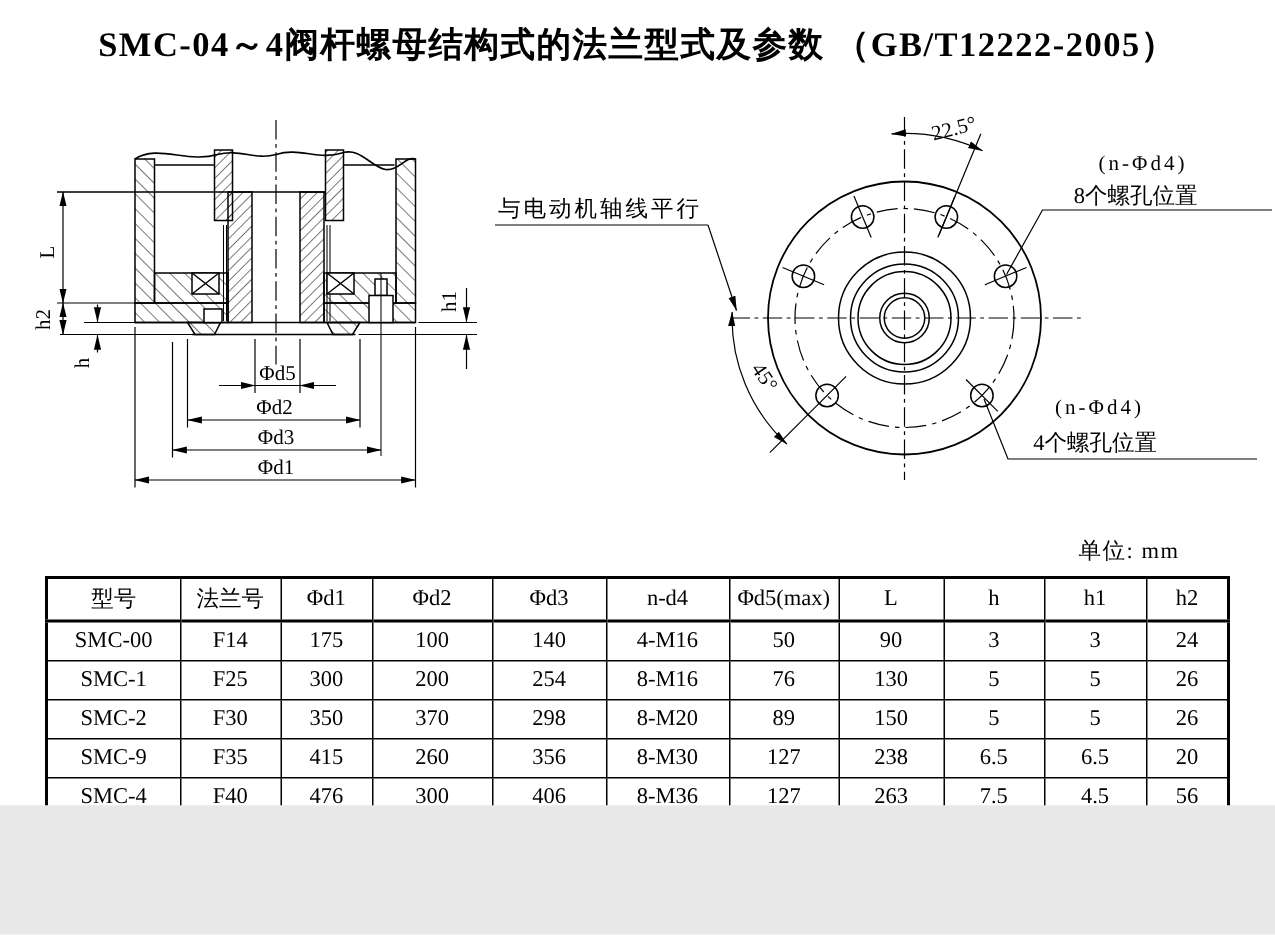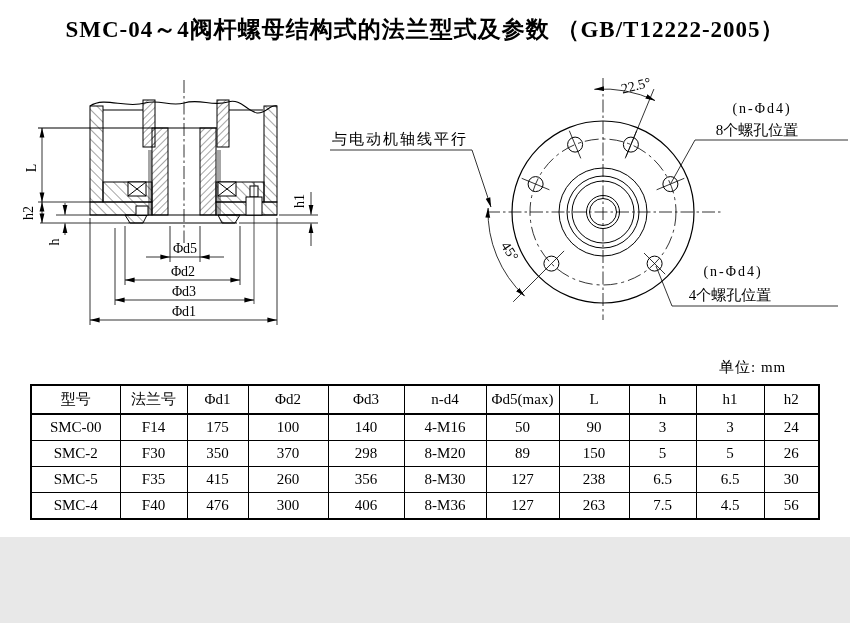--- a/index.html
+++ b/index.html
@@ -251,44 +251,57 @@
           <td>100</td>
           <td>140</td>
           <td>4-M16</td>
           <td>50</td>
           <td>90</td>
           <td>3</td>
           <td>3</td>
           <td>24</td>
         </tr>
         <tr>
+          <td>SMC-1</td>
+          <td>F25</td>
+          <td>300</td>
+          <td>200</td>
+          <td>254</td>
+          <td>8-M16</td>
+          <td>76</td>
+          <td>130</td>
+          <td>5</td>
+          <td>5</td>
+          <td>26</td>
+        </tr>
+        <tr>
           <td>SMC-2</td>
           <td>F30</td>
           <td>350</td>
           <td>370</td>
           <td>298</td>
           <td>8-M20</td>
           <td>89</td>
           <td>150</td>
           <td>5</td>
           <td>5</td>
           <td>26</td>
         </tr>
         <tr>
-          <td>SMC-5</td>
+          <td>SMC-9</td>
           <td>F35</td>
           <td>415</td>
           <td>260</td>
           <td>356</td>
           <td>8-M30</td>
           <td>127</td>
           <td>238</td>
           <td>6.5</td>
           <td>6.5</td>
-          <td>30</td>
+          <td>20</td>
         </tr>
         <tr>
           <td>SMC-4</td>
           <td>F40</td>
           <td>476</td>
           <td>300</td>
           <td>406</td>
           <td>8-M36</td>
           <td>127</td>
           <td>263</td>

